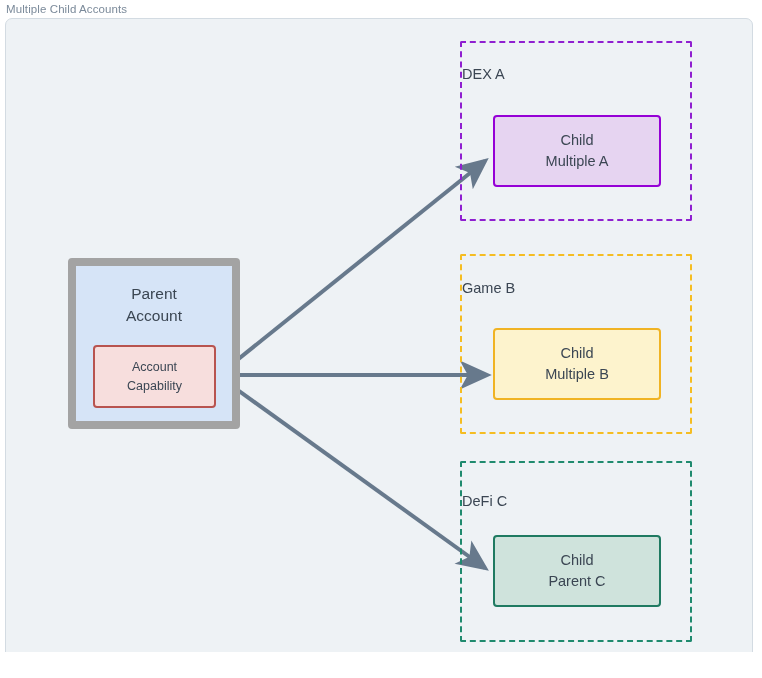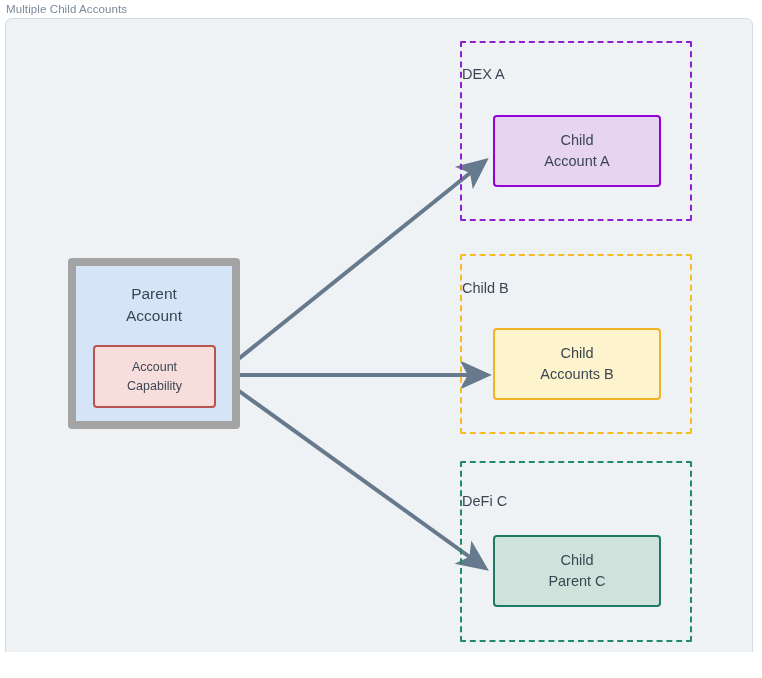--- a/index.html
+++ b/index.html
@@ -147,29 +147,29 @@
   <div class="node capability-box">
     <span class="line">Account</span>
     <span class="line">Capability</span>
   </div>
 
   <div class="group group-dex">
     <div class="group-title" style="top:23px;">DEX A</div>
   </div>
   <div class="node child-box child-a">
     <span class="line">Child</span>
-    <span class="line">Account A</span>
+    <span class="line">Multiple A</span>
   </div>
 
   <div class="group group-defi">
-    <div class="group-title" style="top:24px;">Child B</div>
+    <div class="group-title" style="top:24px;">Game B</div>
   </div>
   <div class="node child-box child-b">
     <span class="line">Child</span>
-    <span class="line">Accounts B</span>
+    <span class="line">Multiple B</span>
   </div>
 
   <div class="group group-game">
     <div class="group-title" style="top:30px;">DeFi C</div>
   </div>
   <div class="node child-box child-c">
     <span class="line">Child</span>
     <span class="line">Parent C</span>
   </div>
 

